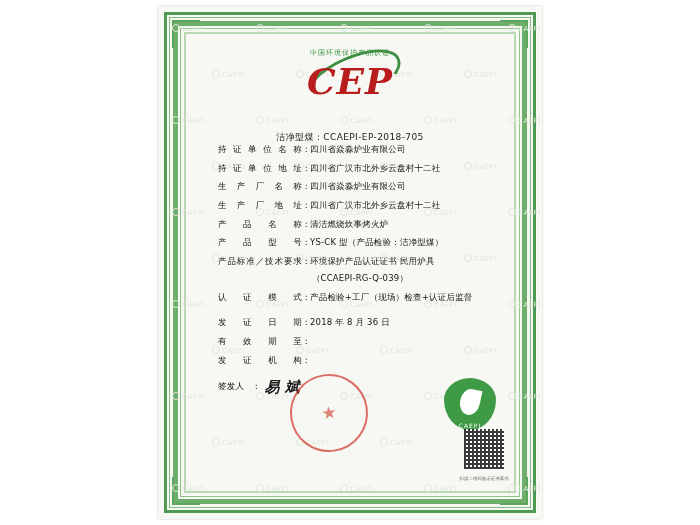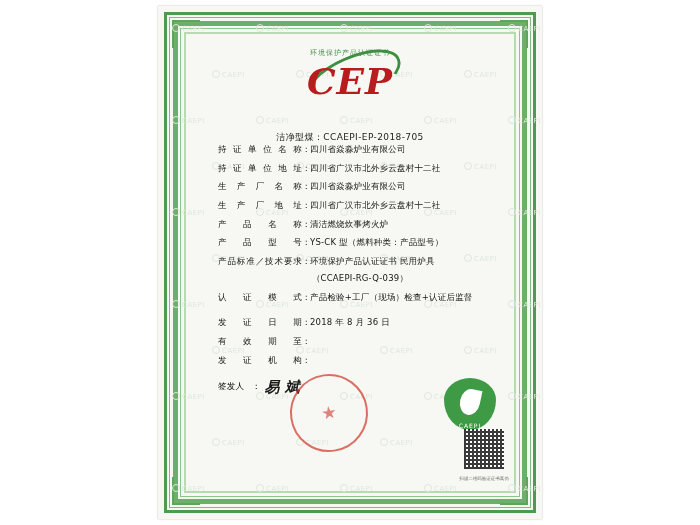--- a/index.html
+++ b/index.html
@@ -394,21 +394,21 @@
         <div class="wm" style="left: 98px; top: 478px;">CAEPI</div>
         <div class="wm" style="left: 182px; top: 478px;">CAEPI</div>
         <div class="wm" style="left: 266px; top: 478px;">CAEPI</div>
         <div class="wm" style="left: 350px; top: 478px;">CAEPI</div>
       </div>
 
     <div class="content">
 
       <div class="logo-wrap">
         <div class="logo-ring">
-          <div class="logo-arc-text">环境保护产品认证证书</div>
+          <div class="logo-arc-text">中国环境保护产品认证</div>
           <div class="logo-swoosh"></div>
           <div class="cep-text">CEP</div>
         </div>
       </div>
 
 
       <div class="cert-no">
         <span>洁净型煤</span><span>：</span><span>CCAEPI-EP-2018-705</span>
       </div>
 
@@ -440,21 +440,21 @@
 
         <div class="row">
           <span class="label">产品名称</span>
           <span class="colon">：</span>
           <span class="value">清洁燃烧炊事烤火炉</span>
         </div>
 
         <div class="row">
           <span class="label">产品型号</span>
           <span class="colon">：</span>
-          <span class="value">YS-CK 型（燃料种类：产品型号）</span>
+          <span class="value">YS-CK 型（产品检验：洁净型煤）</span>
         </div>
 
         <div class="row">
           <span class="label">产品标准／技术要求</span>
           <span class="colon">：</span>
           <span class="value">环境保护产品认证证书    民用炉具</span>
         </div>
 
         <div class="row center-only">
           <span class="value">（CCAEPI-RG-Q-039）</span>

